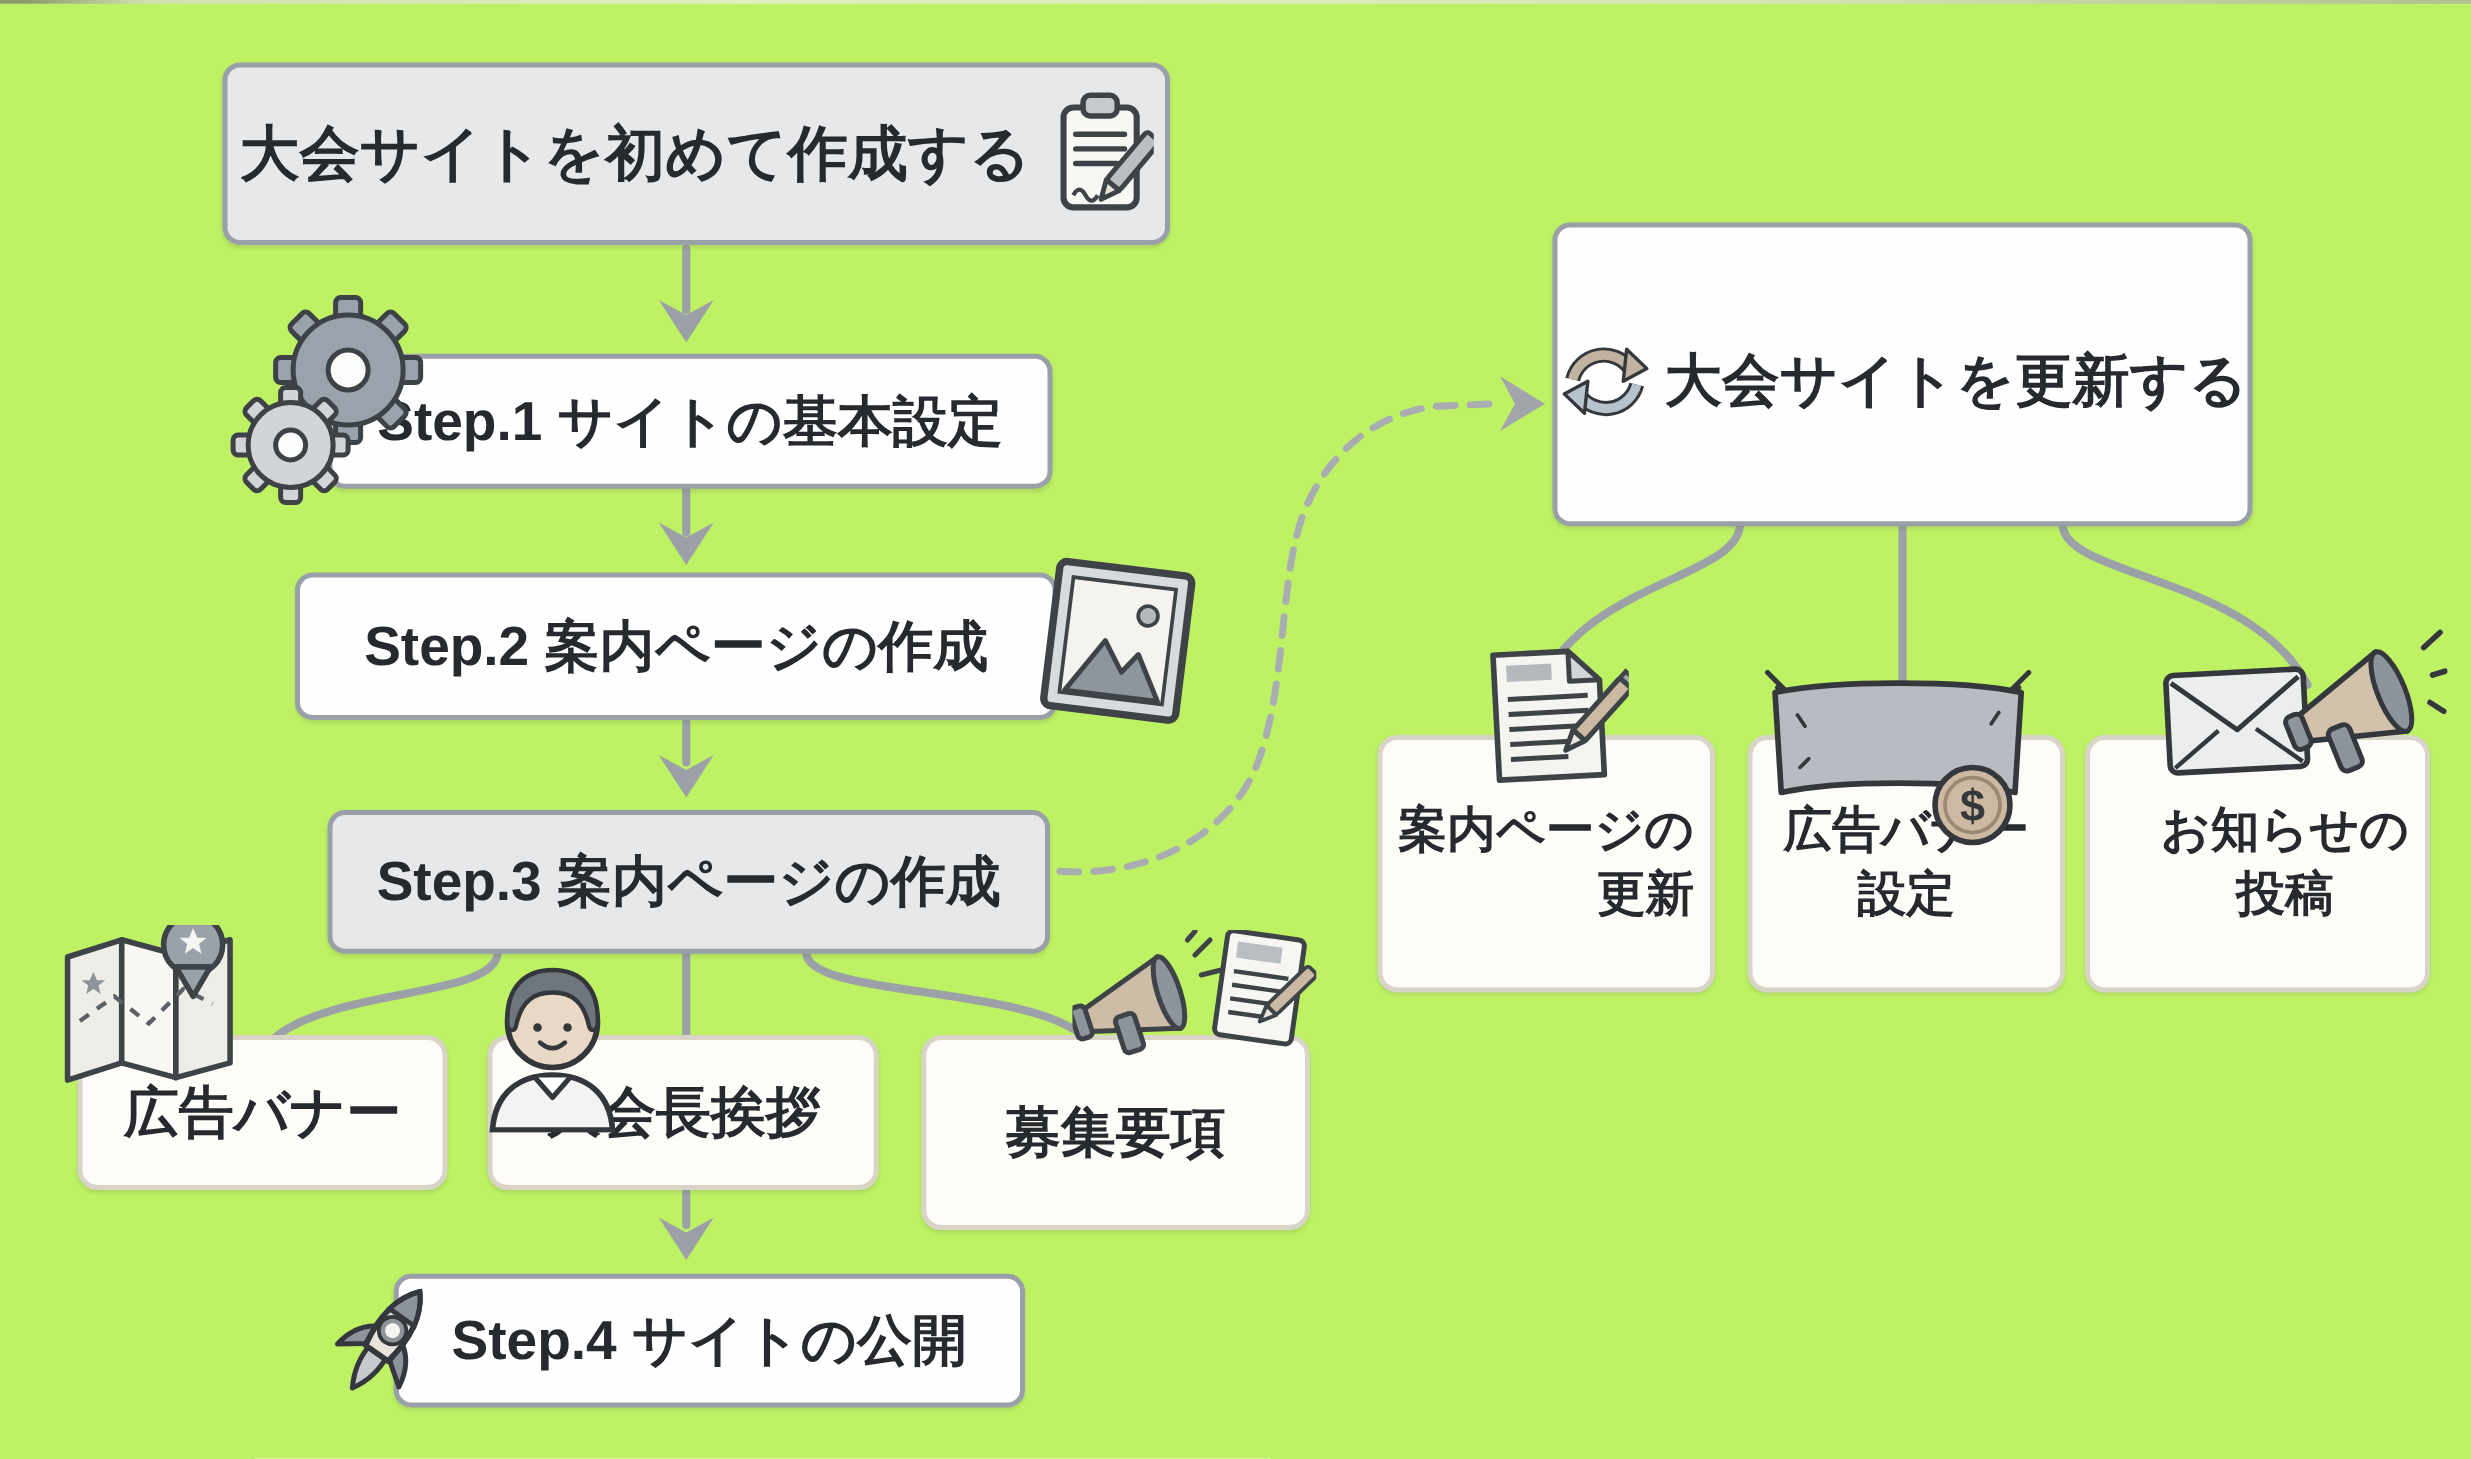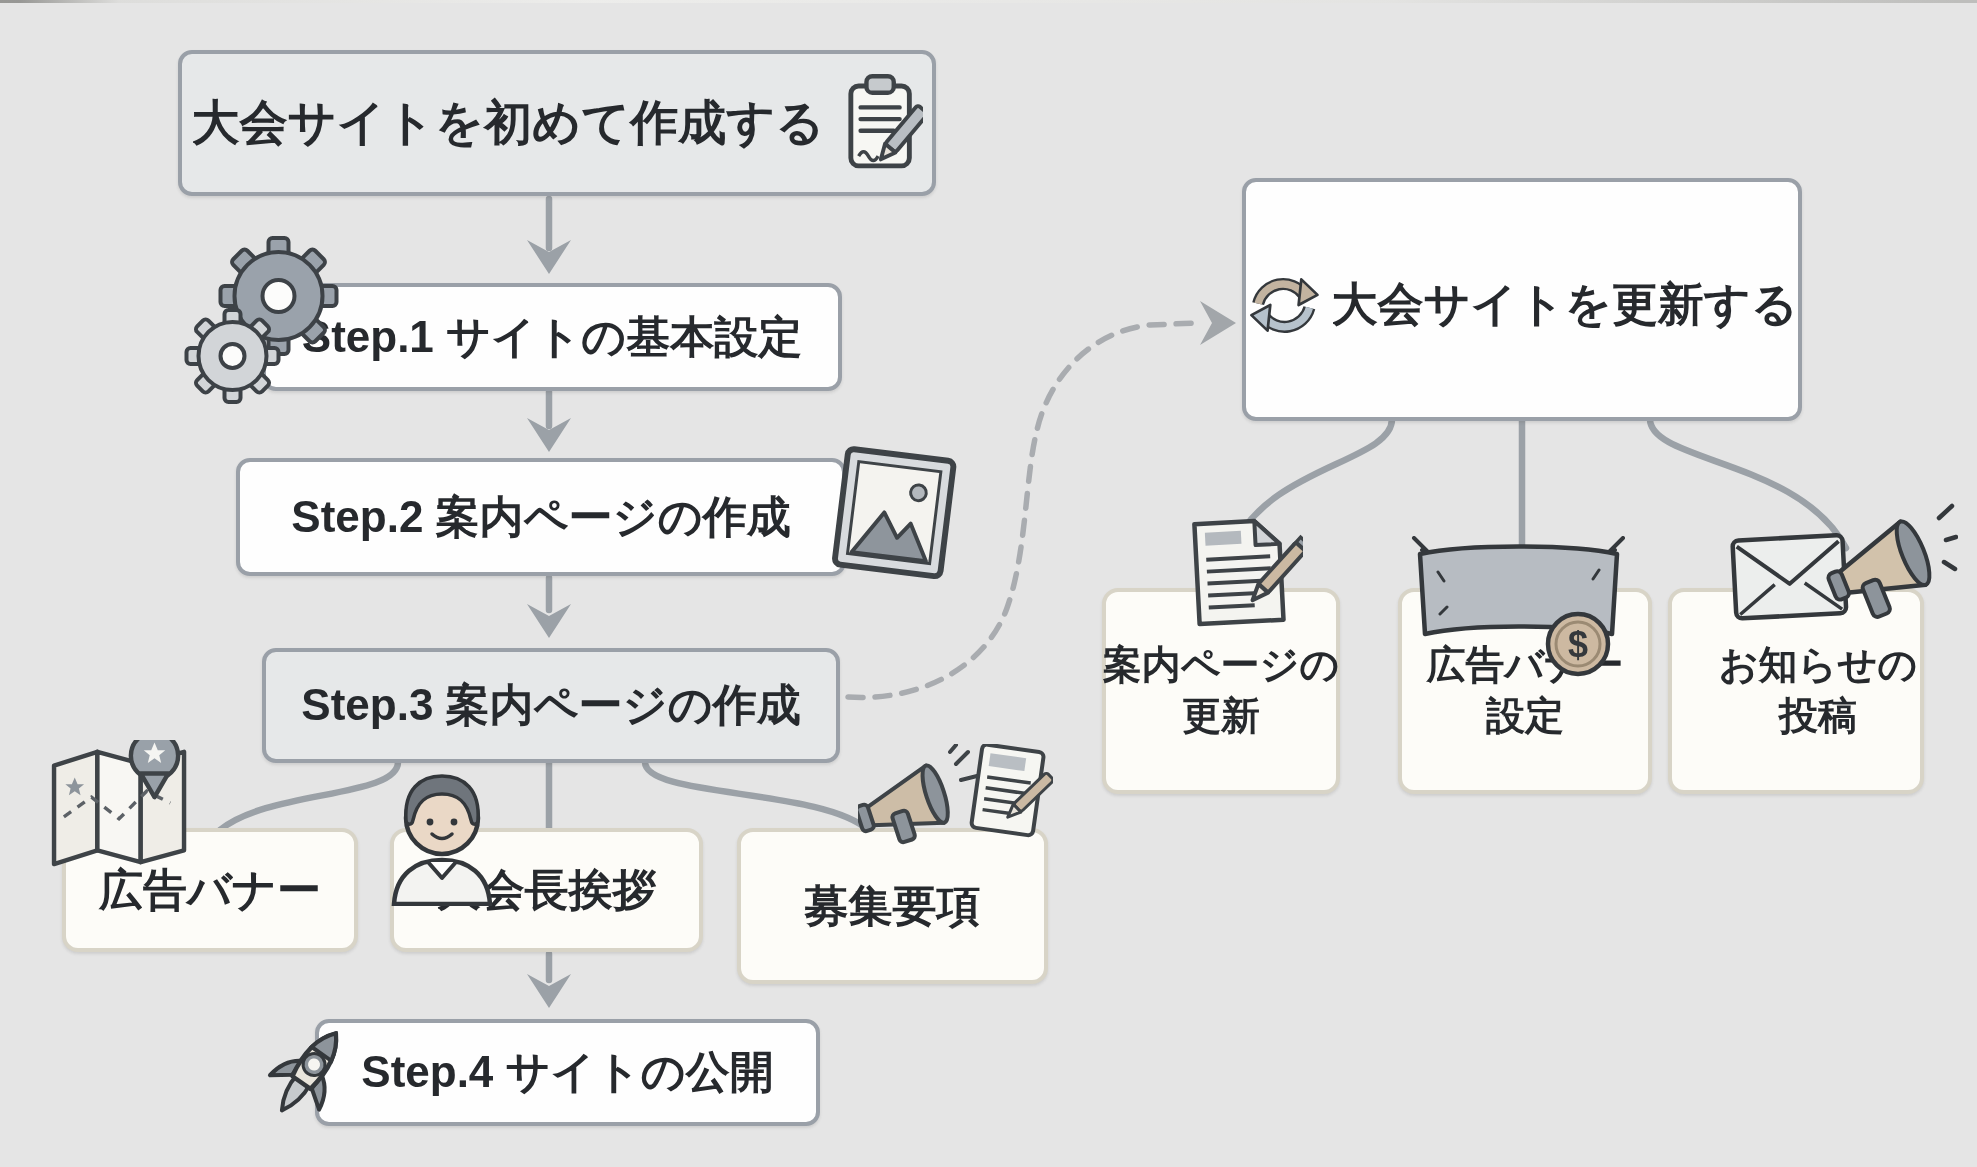--- a/index.html
+++ b/index.html
@@ -1,18 +1,18 @@
 <!DOCTYPE html>
 <html><head>
 <meta charset="utf-8">
 <style>
   html,body{margin:0;padding:0;background:#fcfcfb;}
   .canvas{
     position:relative;width:1977px;height:1167px;overflow:hidden;
-    background:#e5e5e5;
+    background:#bef264;
     font-family:"Liberation Sans","DejaVu Sans",sans-serif;
     color:#26292d;
   }
   .top-edge{position:absolute;top:0;left:0;width:1977px;height:3px;
     background:linear-gradient(90deg,#6e6e6a 0 1%,#d9d9d6 6%,#f1f1ee 30%,#e3e3e0 70%,#a9a9a6 99%);
     opacity:.65;}
   svg.connectors{position:absolute;top:0;left:0;z-index:1;}
   .node{
     position:absolute;z-index:2;display:flex;align-items:center;justify-content:center;
     border-radius:14px;box-sizing:border-box;box-shadow:0 2px 3px rgba(70,70,70,.14);
@@ -24,23 +24,23 @@
   .n-create{left:178px;top:50px;width:758px;height:146px;font-size:48px;gap:20px;}
   .n-step1{left:262px;top:283px;width:580px;height:108px;font-size:44px;}
   .n-step2{left:236px;top:458px;width:610px;height:118px;font-size:44px;}
   .n-step3{left:262px;top:648px;width:578px;height:115px;font-size:44px;text-align:right;}
   .n-child1{left:62px;top:828px;width:296px;height:124px;font-size:44px;}
   .n-child2{left:390px;top:828px;width:313px;height:124px;font-size:44px;}
   .n-child3{left:737px;top:828px;width:311px;height:156px;font-size:44px;}
   .n-step4{left:315px;top:1019px;width:505px;height:107px;font-size:44px;text-align:center;}
   .n-update{left:1242px;top:178px;width:560px;height:243px;font-size:46px;
     gap:10px;padding-top:10px;}
-  .n-r1{left:1102px;top:588px;width:238px;height:206px;}
+  .n-r1{left:1102px;top:588px;width:270px;height:206px;text-align:right;}
   .n-r2{left:1398px;top:588px;width:254px;height:206px;}
-  .n-r3{left:1668px;top:588px;width:256px;height:206px;padding-left:44px;}
+  .n-r3{left:1668px;top:588px;width:276px;height:206px;padding-left:44px;}
   .two-line{display:flex;flex-direction:column;font-size:39px;line-height:1.3;font-weight:700;}
   .icon{position:absolute;z-index:3;}
   .ic-gears{left:184px;top:234px;}
   .ic-picture{left:833px;top:445px;transform:rotate(7deg);}
   .ic-map{left:48px;top:740px;}
   .ic-person{left:380px;top:764px;}
   .ic-megadoc{left:858px;top:744px;}
   .ic-rocket{left:254px;top:1022px;}
   .ic-docpencil{left:1183px;top:516px;}
   .ic-banner{left:1406px;top:536px;}

